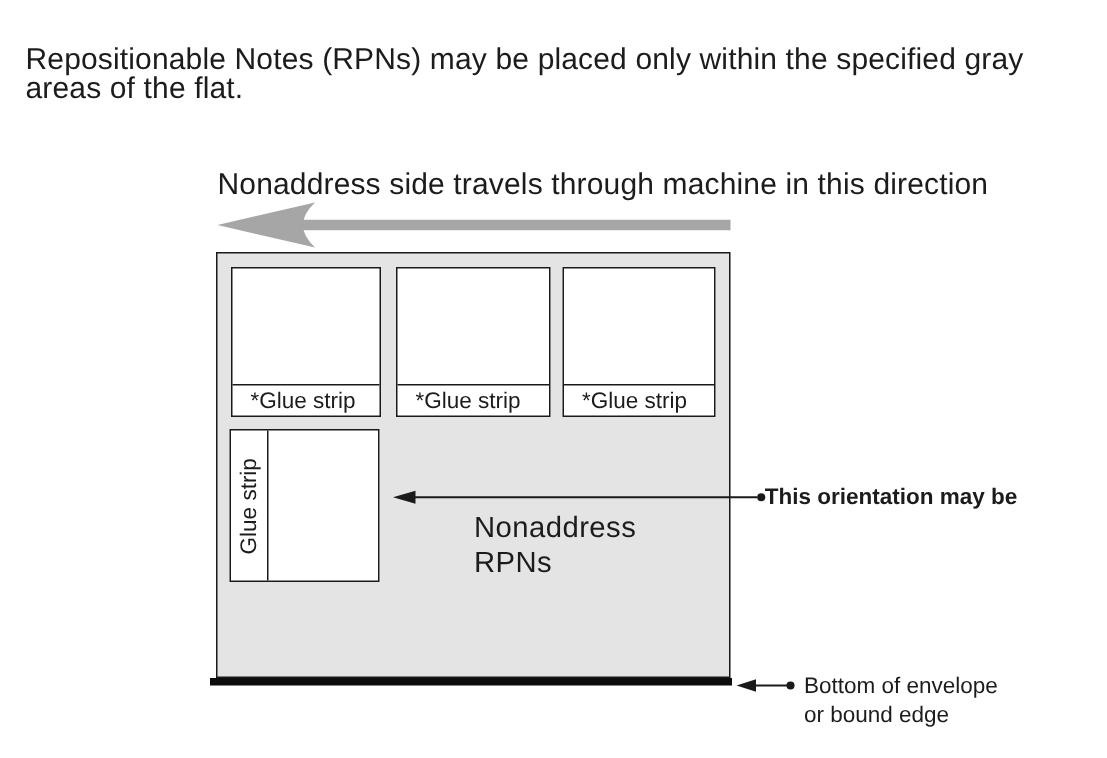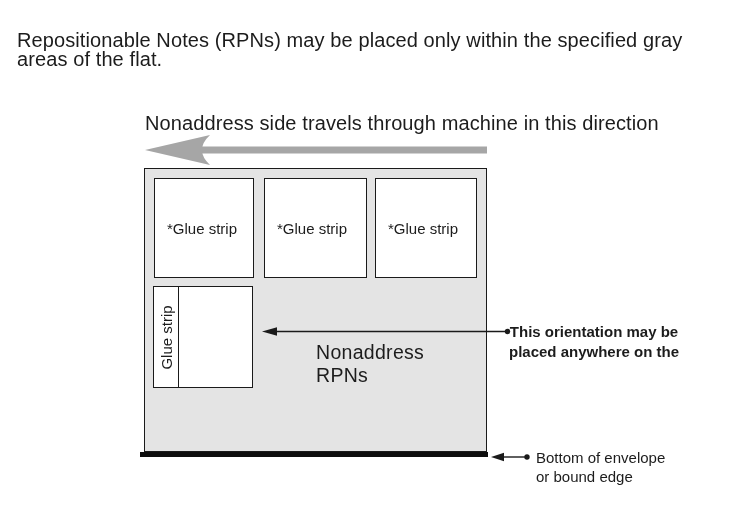--- a/index.html
+++ b/index.html
@@ -20,21 +20,21 @@
   
   #flat{
     left:144px;top:168px;width:343px;height:284px;
     background:#e4e4e4;border:1px solid #1a1a1a;box-sizing:border-box;
   }
   #flat-bottom-edge{left:140px;top:452px;width:348px;height:5px;background:#0d0d0d;}
   
   .rpn-box{
     background:#fff;border:1px solid #1a1a1a;box-sizing:border-box;
     top:178px;height:100px;
-    display:flex;
+    display:flex;flex-direction:column;
   }
   #rpn-box-1{left:154px;width:100px;}
   #rpn-box-2{left:264px;width:103px;}
   #rpn-box-3{left:375px;width:102px;}
   .rpn-main{height:77px;border-bottom:1px solid #1a1a1a;}
   .rpn-strip{
     flex:1;display:flex;align-items:center;
     padding-left:12px;font-size:15px;white-space:nowrap;
   }
   
@@ -97,21 +97,20 @@
     <div></div>
   </div>
 
   <div id="side-label" class="abs">
     <div>Nonaddress</div>
     <div>RPNs</div>
   </div>
 
   <div id="orientation-note" class="abs">
     <div>This orientation may be</div>
-    <div>placed anywhere on the</div>
   </div>
 
   <div id="bottom-edge-note" class="abs">
     <div>Bottom of envelope</div>
     <div>or bound edge</div>
   </div>
 
   <svg id="arrow-layer" class="abs" viewBox="0 0 738 505">
 
     <g>

